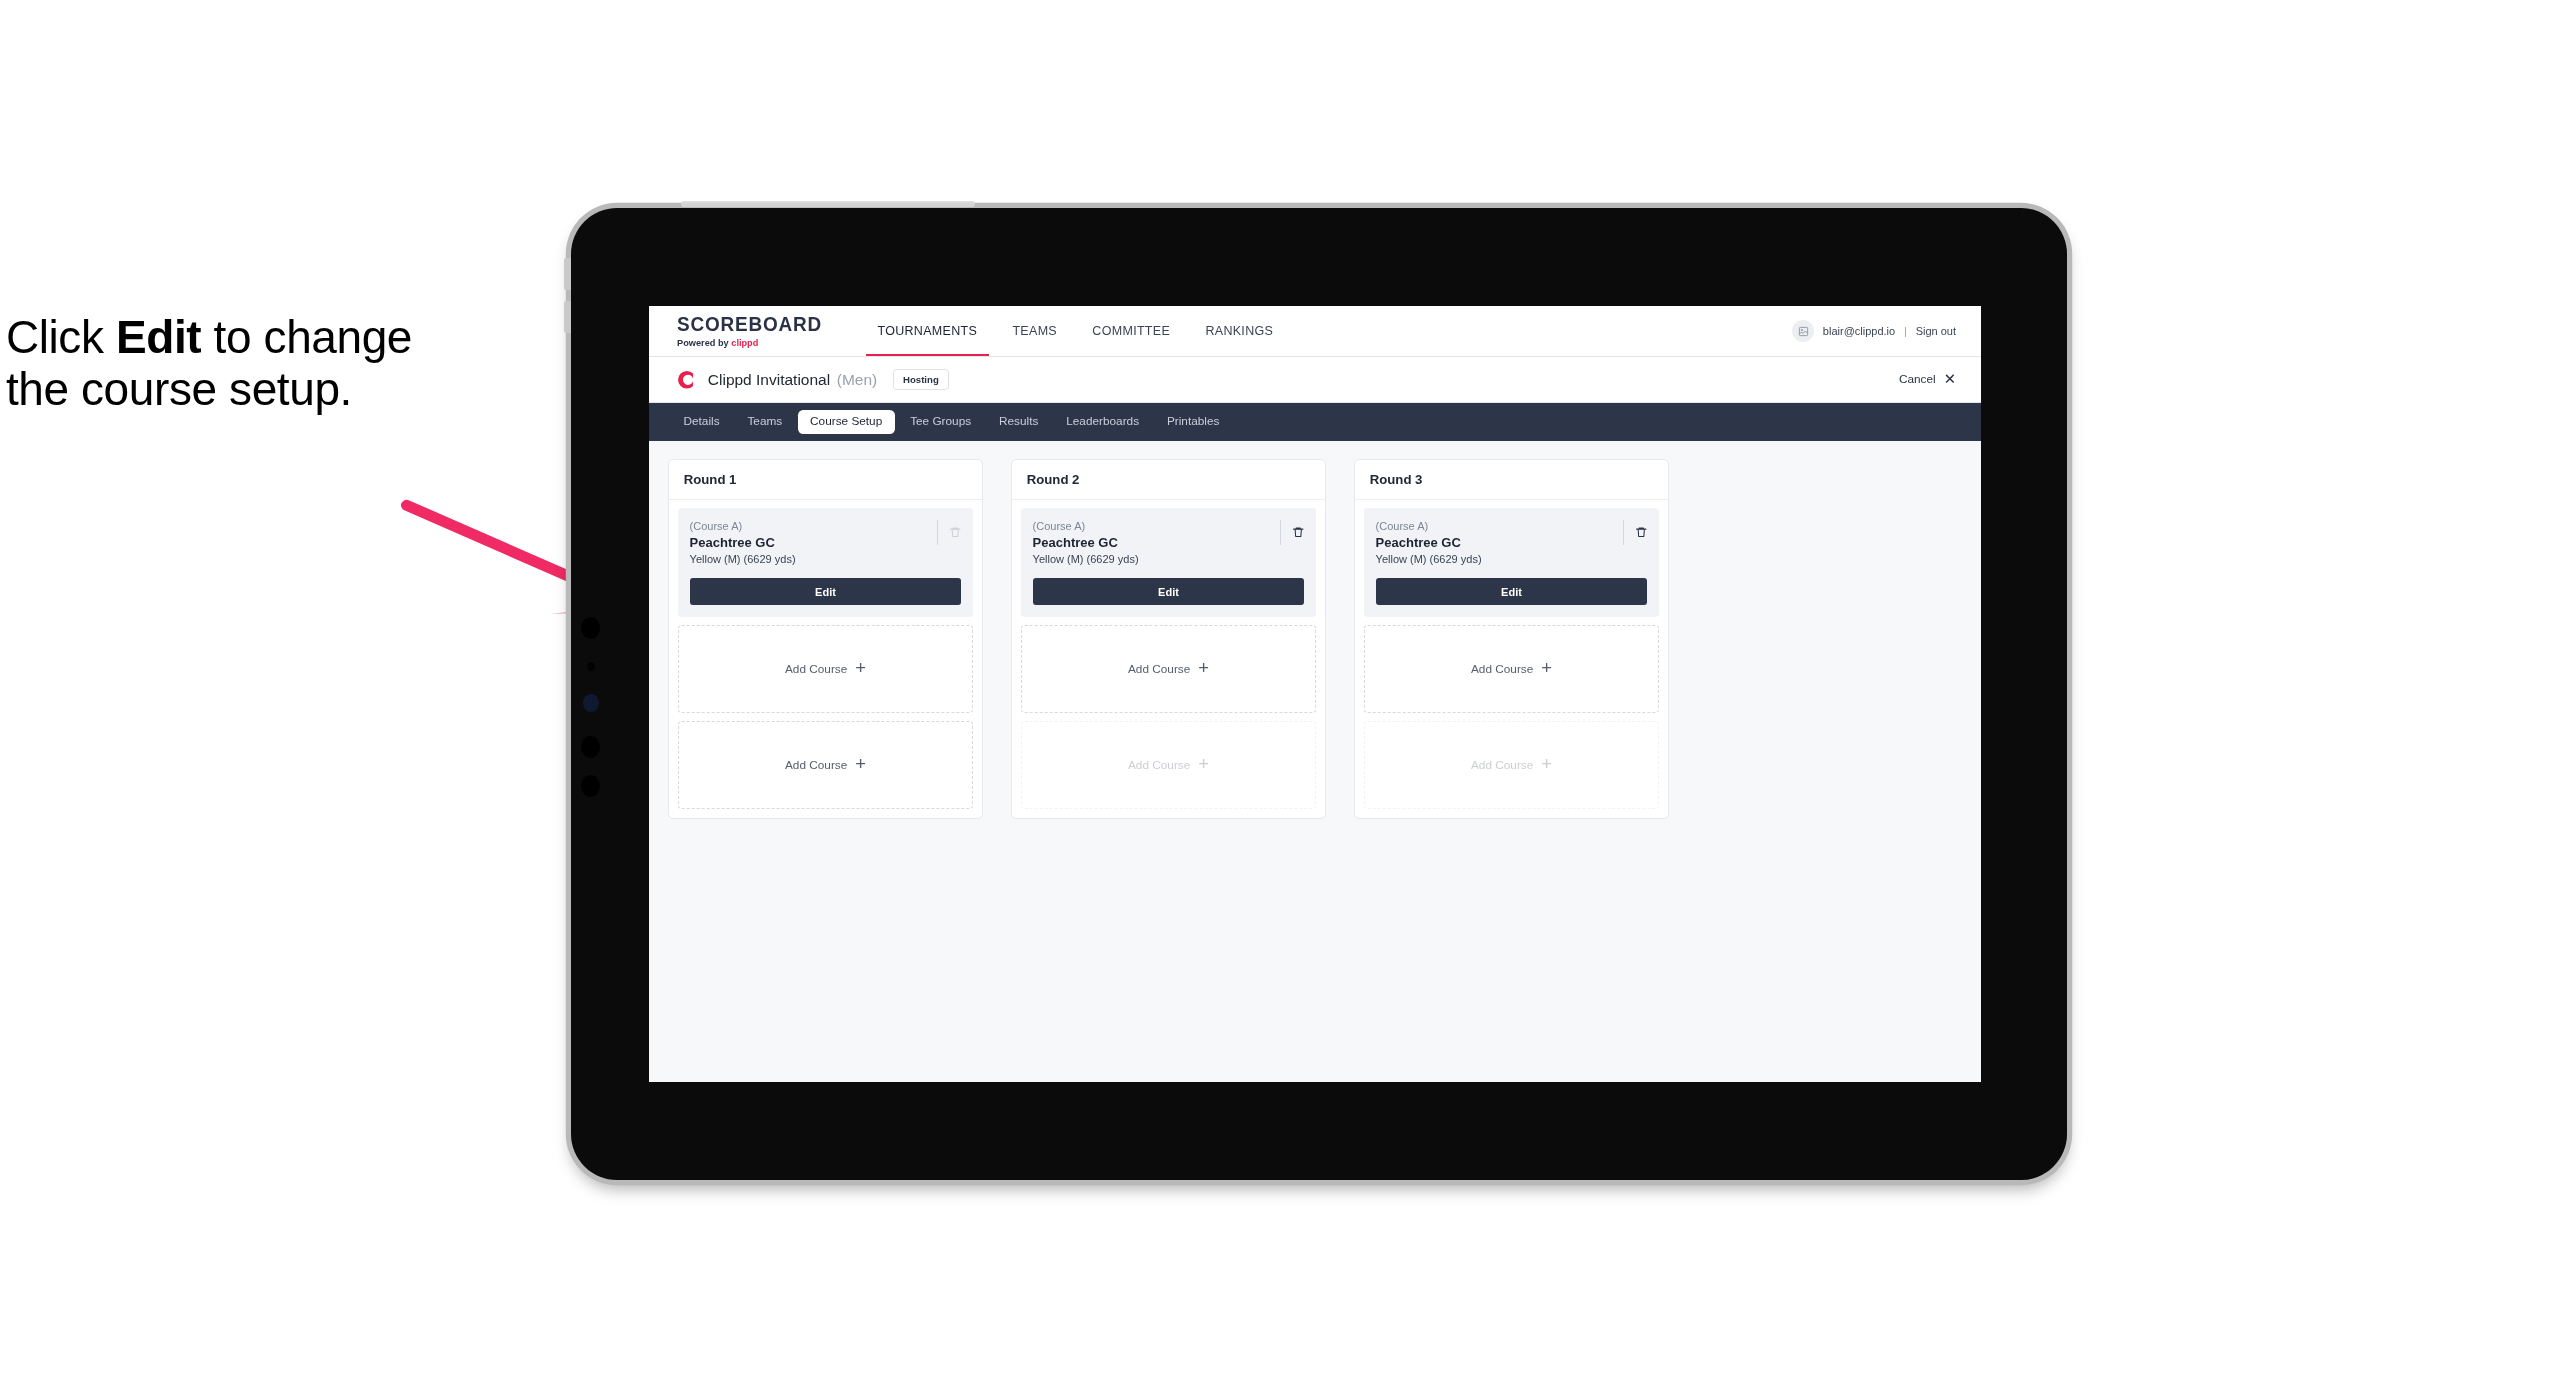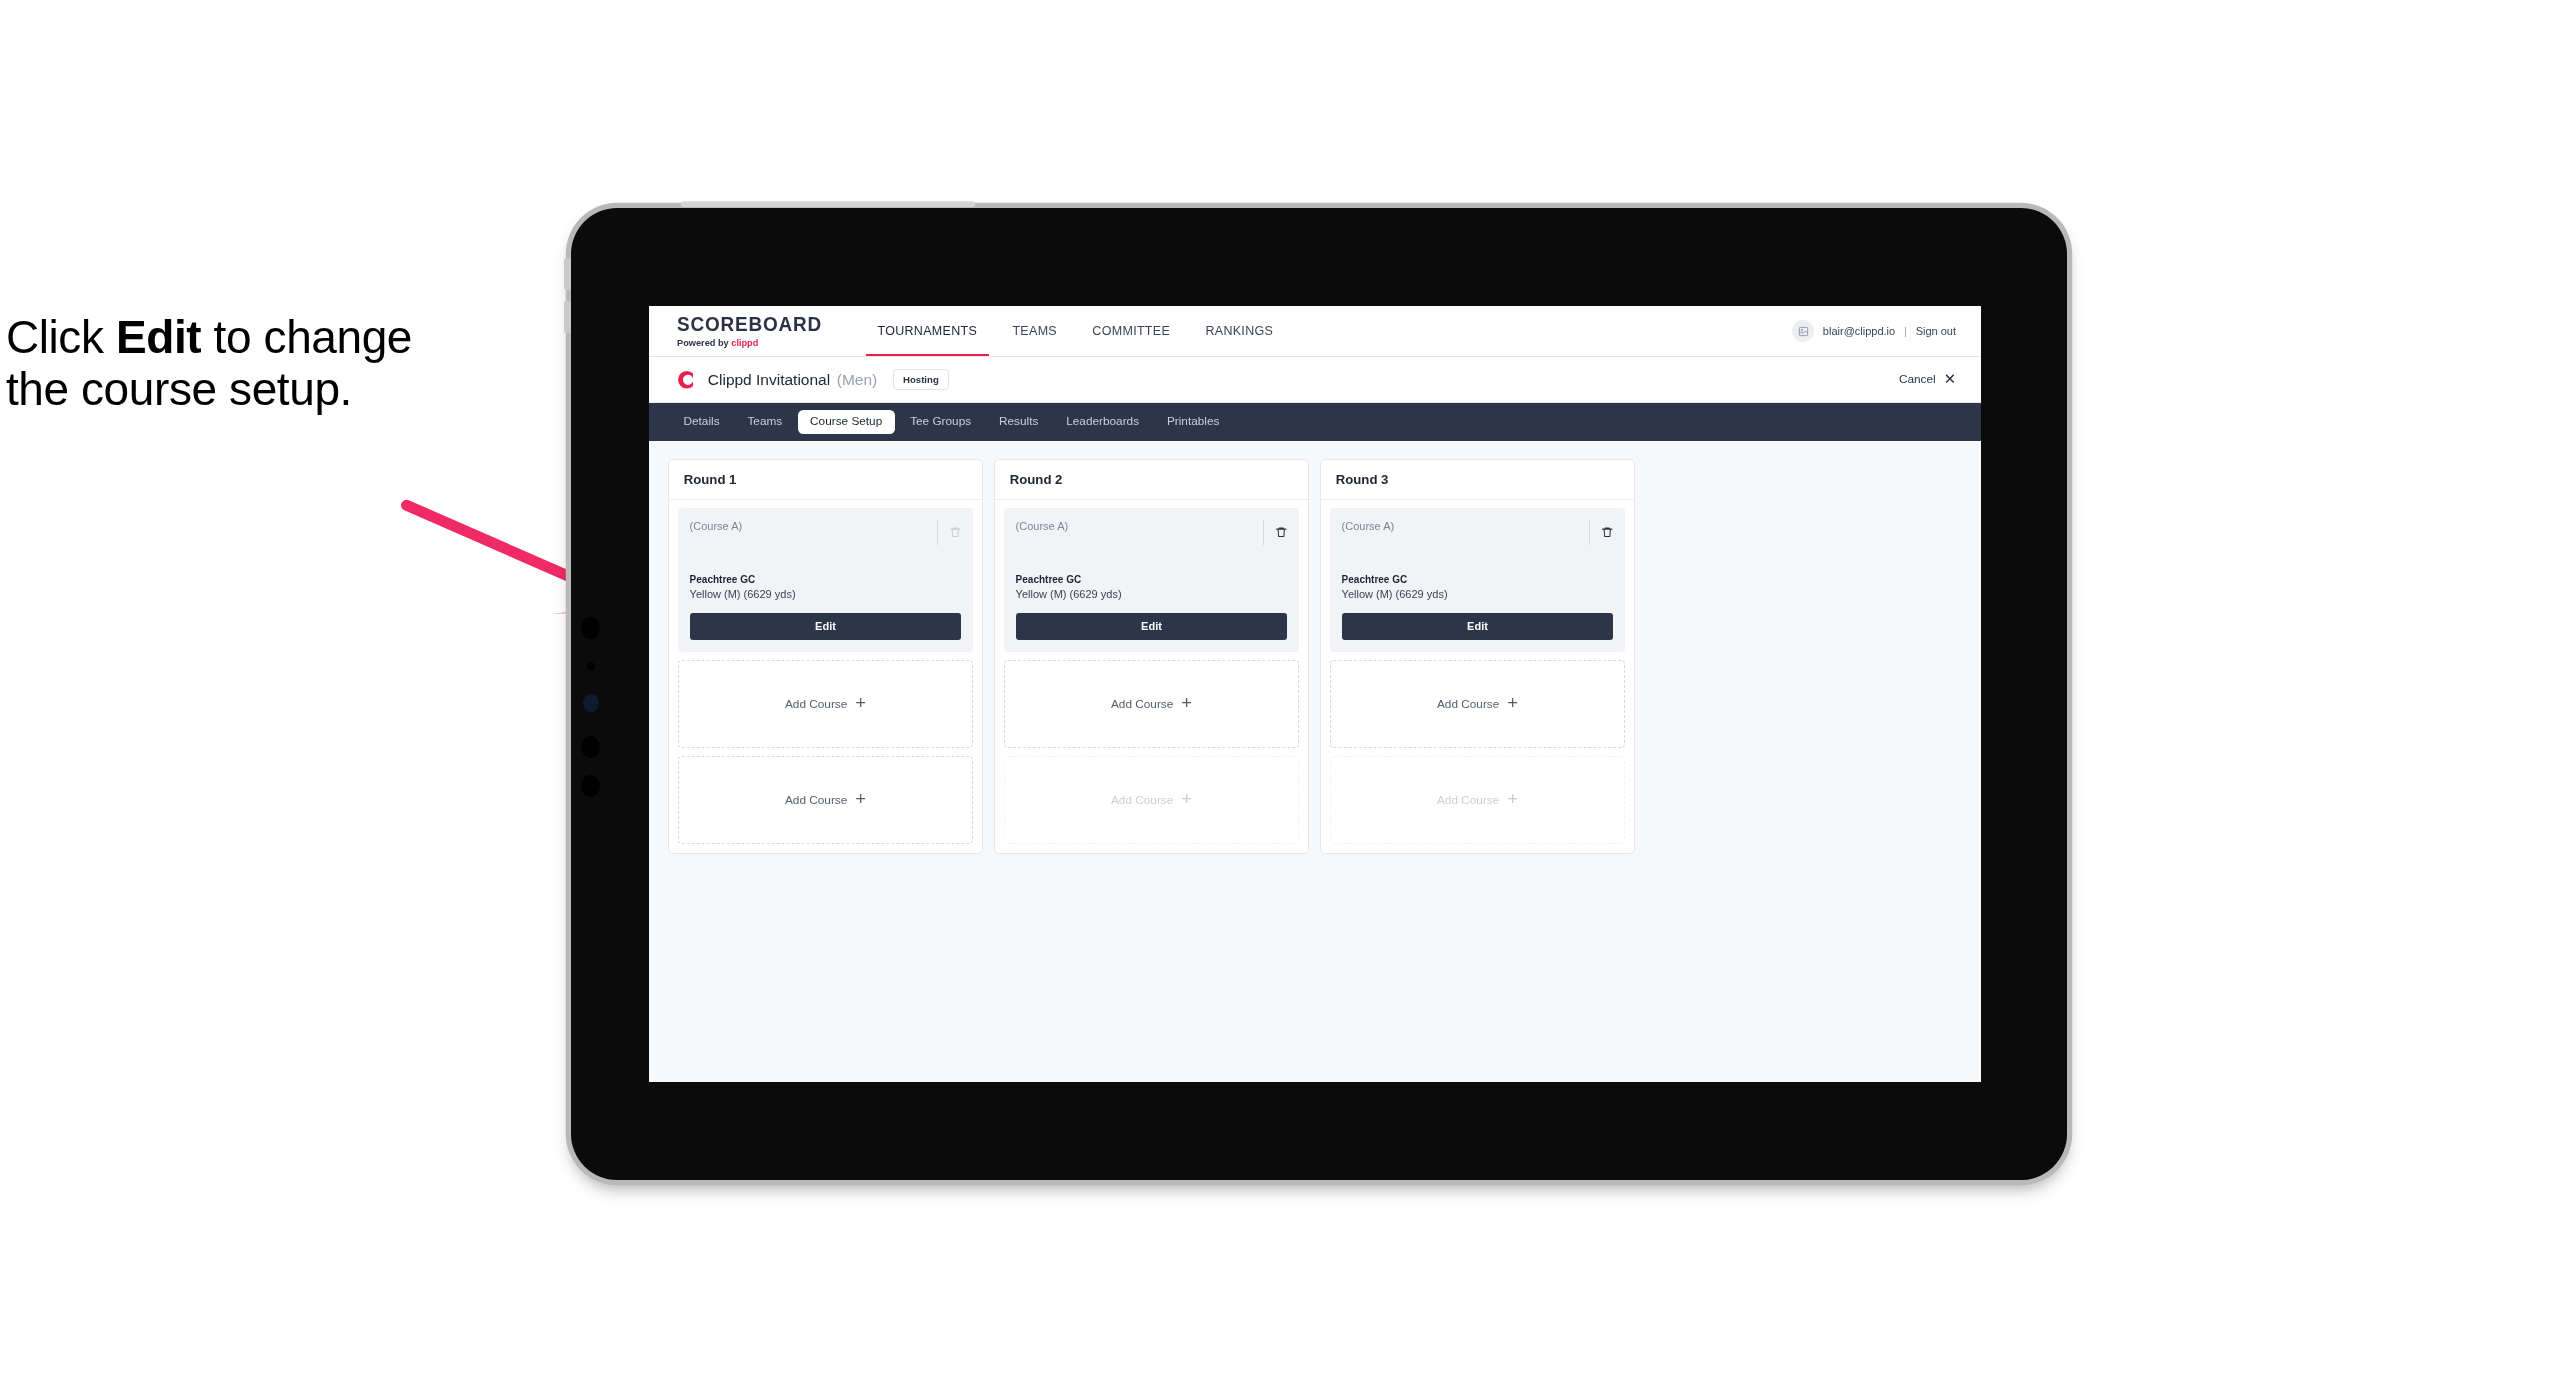--- a/index.html
+++ b/index.html
@@ -243,21 +243,21 @@
   .subnav-item.active {
     background: #ffffff;
     color: #1d2333;
     font-weight: normal;
   }
 
   
   #content {
     padding: 18.4px 0 0 19px;
     display: flex;
-    gap: 11px;
+    gap: 28px;
     align-items: center;
   }
   .round-col {
     width: 315px;
     background: #ffffff;
     border: 0.7px solid #e6e8ec;
     border-radius: 5.2px;
     overflow: hidden;
   }
   .round-head {
@@ -275,25 +275,24 @@
     border-radius: 3.7px;
     padding: 11px 11.8px 11.8px 11.8px;
     position: relative;
   }
   .course-sub {
     font-size: 11px;
     color: #7d8594;
     line-height: 1.35;
   }
   .course-name {
-    font-size: 10px;
+    font-size: 13px;
     font-weight: bold;
     color: #1d2333;
     line-height: 1.4;
-    margin-top: 39px;
   }
   .course-tee {
     font-size: 11px;
     color: #3c4354;
     line-height: 1.4;
   }
   .card-tools {
     position: absolute;
     right: 10.3px;
     top: 11.8px;

